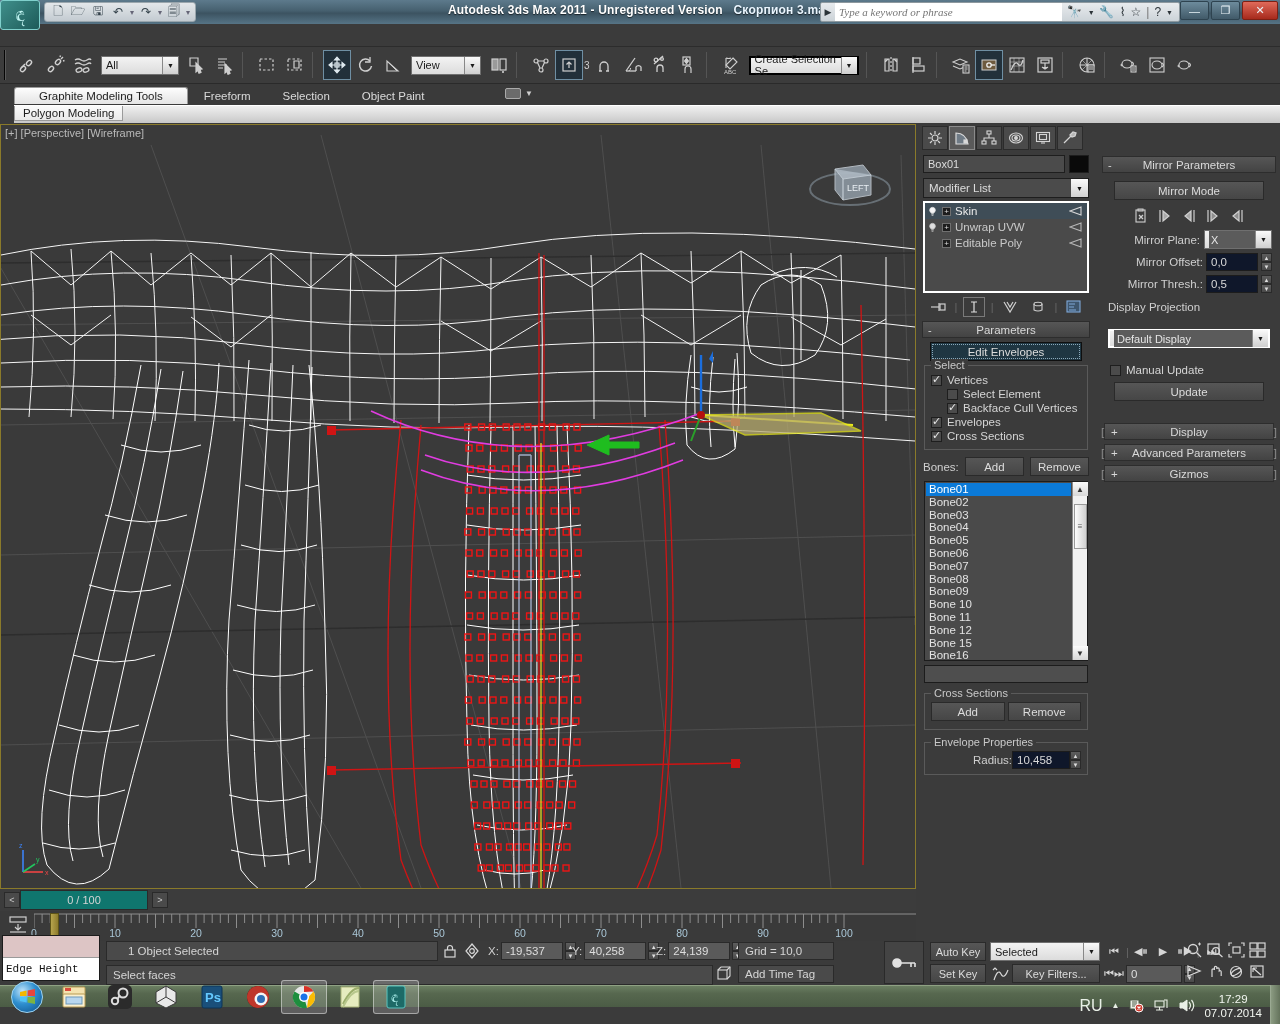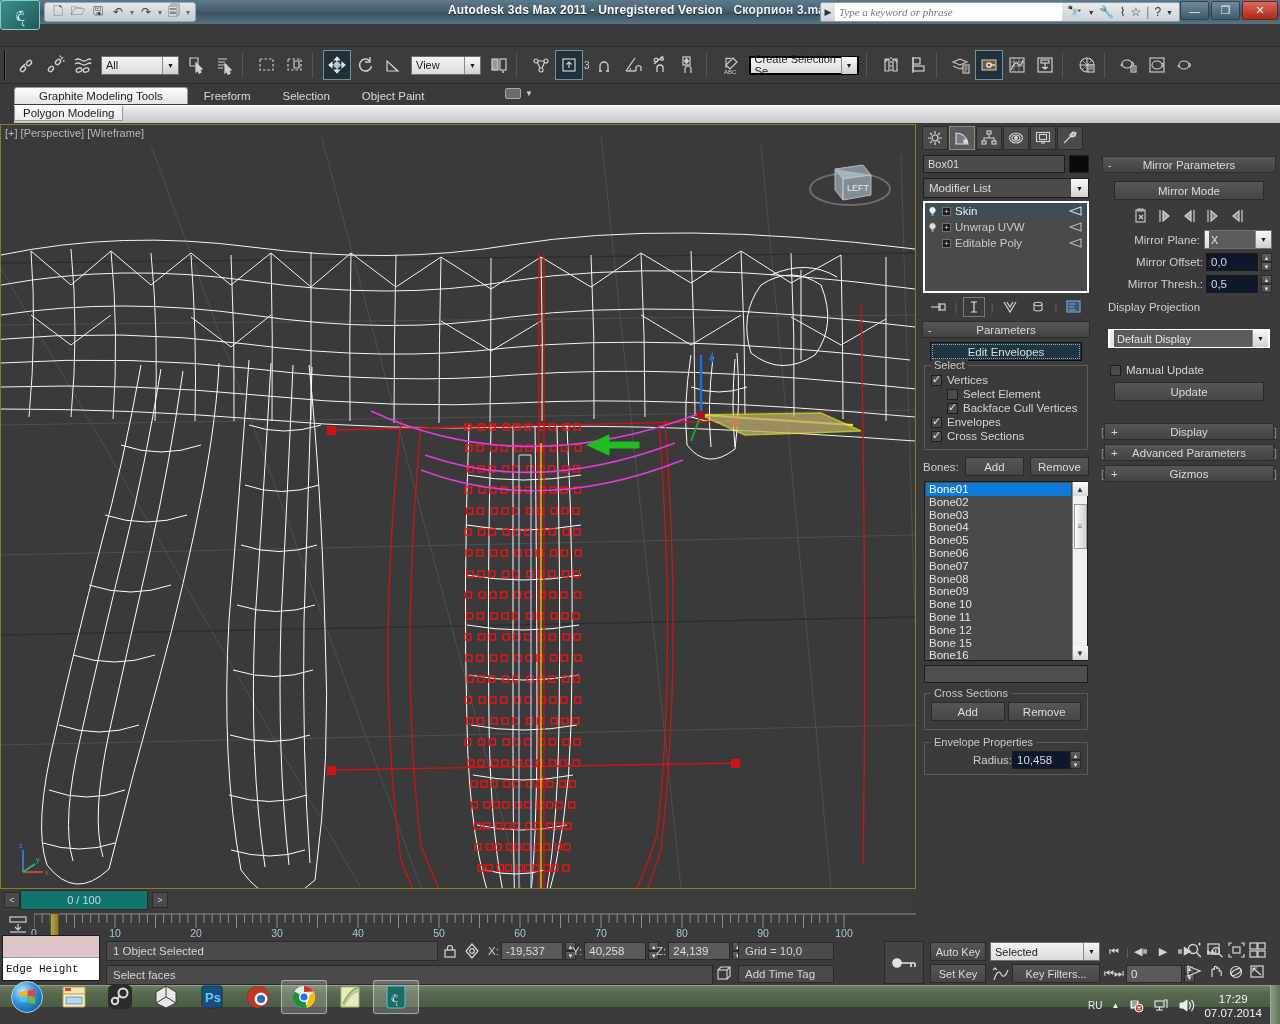--- a/index.html
+++ b/index.html
@@ -187,21 +187,21 @@
   .ruler .lab { position:absolute; top:16px; font-size:10.5px; color:#a9c6d6; transform:translateX(-50%); }
   .ts-handle { position:absolute; left:50px; top:2px; width:9px; height:26px;
     background:linear-gradient(90deg,#b6a44c,#8d7b2c); border:1px solid #5d5418; }
 
   .statusarea { position:absolute; left:0; top:941px; width:1280px; height:44px; background:#3b3b3b; }
   .mini-listener { position:absolute; left:2px; top:-6px; width:98px; height:46px; background:#fff; border:1px solid #1c1c1c;}
   .mini-listener .pink { height:22px; background:#ddc5c5; border-bottom:1px solid #9a9a9a;}
   .mini-listener .white { height:22px; background:#fff; font-family:"Liberation Mono", monospace;
     font-size:11px; color:#111; padding-left:3px; display:flex; align-items:center;}
   .status-prompt { position:absolute; left:106px; top:0px; width:332px; height:20px; background:#4a4a4a;
-    border:1px solid #2a2a2a; display:flex; align-items:center; padding-left:6px; font-size:11.5px; color:#d5d5d5;}
+    border:1px solid #2a2a2a; display:flex; align-items:center; padding-left:21px; font-size:11.5px; color:#d5d5d5;}
   .status-prompt2 { position:absolute; left:106px; top:24px; width:607px; height:20px; background:#4a4a4a;
     border:1px solid #2a2a2a; display:flex; align-items:center; padding-left:6px; font-size:11.5px; color:#d5d5d5;}
   .coordbox { position:absolute; display:flex; align-items:center; gap:2px; }
   .coordfield { width:62px; height:18px; background:#5a5a5a; border:1px solid #2a2a2a; font-size:11.5px;
     color:#dedede; display:flex; align-items:center; padding-left:4px;}
   .gridbox { position:absolute; left:738px; top:1px; width:96px; height:18px; background:#4a4a4a;
     border:1px solid #2a2a2a; font-size:11.5px; color:#d5d5d5; display:flex; align-items:center; padding-left:6px;}
   .timetag { position:absolute; left:738px; top:24px; width:96px; height:18px; background:#4a4a4a;
     border:1px solid #2a2a2a; font-size:11.5px; color:#d5d5d5; display:flex; align-items:center; padding-left:6px;}
   .keybtn { position:absolute; left:884px; top:0px; width:40px; height:43px; background:#444;
@@ -1643,21 +1643,21 @@
     <div class="tbi open">
       <svg width="28" height="26" viewBox="0 0 28 26">
           <g>
         <rect x="5" y="2" width="18" height="22" rx="2" fill="#1d6a67" stroke="#59c3bf"></rect>
         <text x="9" y="18" font-size="14" fill="#a8ece9" font-family="Liberation Sans, sans-serif">ඳ</text>
           </g>
         </svg>
     </div>
 
     <div class="tray">
-      <span style="font-size:10px">RU</span>
+      <span style="font-size:16px">RU</span>
       <span style="font-size:8px">▲</span>
       <svg width="16" height="15" viewBox="0 0 16 15">
         <g>
             <path d="M2 2 h9 v9 h-9z" fill="#e9efe6" stroke="#4e5c49"></path>
             <path d="M4 4h5M4 6h5M4 8h4" stroke="#4e5c49"></path>
         <circle cx="11" cy="10" r="4" fill="#d03b2f" stroke="#fff"></circle>
             <path d="M9.5 8.5 l3 3M12.5 8.5 l-3 3" stroke="#fff" stroke-width="1.2"></path>
           </g>
         </svg>
       <svg width="16" height="15" viewBox="0 0 16 15">

